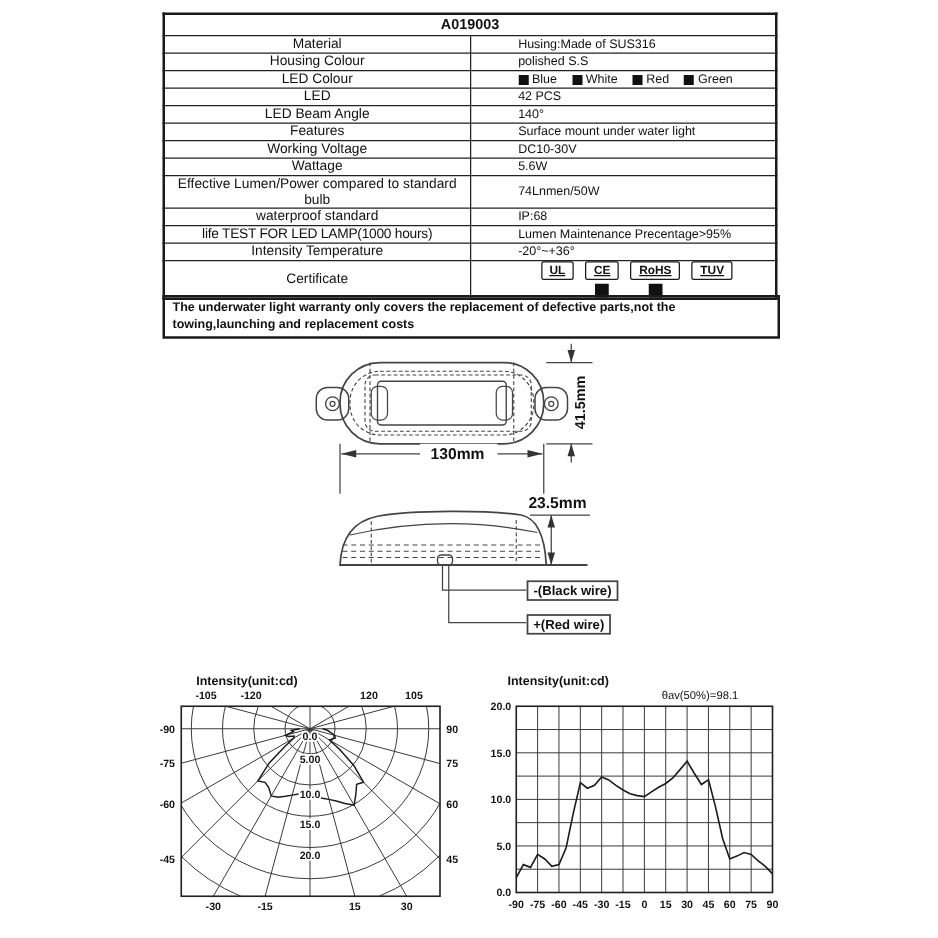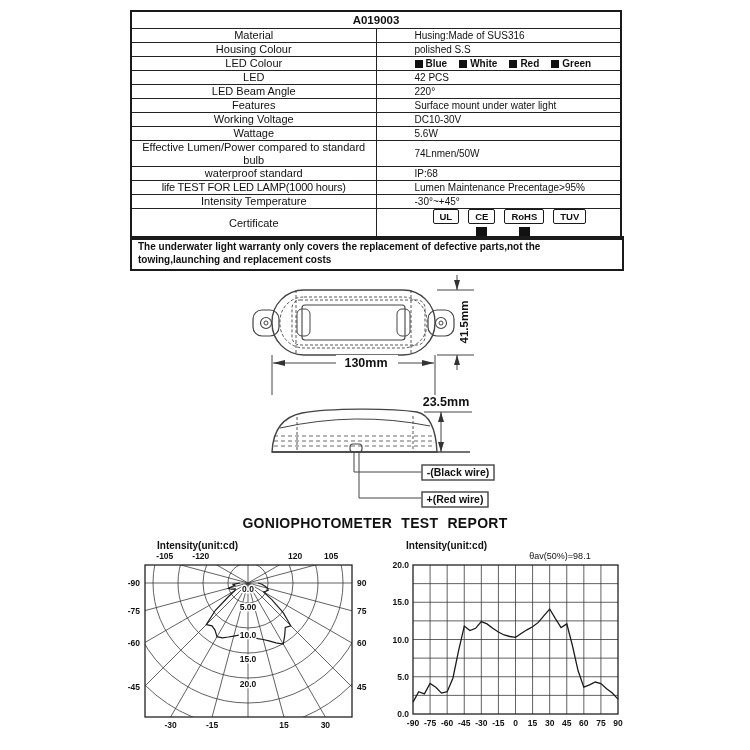--- a/index.html
+++ b/index.html
@@ -8,21 +8,21 @@
   
   #spec-table{position:absolute;left:130px;top:10px;width:492px;border-collapse:collapse;
               table-layout:fixed;border:2px solid #1a1a1a;}
   #spec-table td,#spec-table th{border:1px solid #222;padding:0;font-weight:normal;}
   #spec-table .model-cell{height:16px;text-align:center;font-weight:bold;font-size:11.5px;}
   #spec-table .lbl{width:150px;text-align:center;vertical-align:middle;font-size:11px;line-height:1.15;}
   #spec-table .val{text-align:left;vertical-align:middle;font-size:10px;padding-left:38px;margin-left:24px;}
   tr.r-std{height:14px;} tr.r-lumen{height:24px;} tr.r-cert{height:30px;}
   .nowrap-small{font-size:9px;letter-spacing:-0.2px;white-space:nowrap;margin-top:29px;}
   .led-colors{display:flex;align-items:center;gap:12px;}
-  .led-colors .opt{display:inline-flex;align-items:center;gap:3px;font-size:10px;font-weight:bold;}
+  .led-colors .opt{display:inline-flex;align-items:center;gap:3px;font-size:10px;}
   .sq{display:inline-block;width:8px;height:8px;background:#111;}
   .cert-wrap{display:flex;gap:9px;margin-left:18px;}
   .cert-item{display:flex;flex-direction:column;align-items:center;gap:3px;}
   .cert-box{display:inline-block;border:1.5px solid #1a1a1a;border-radius:2px;
             font-size:9.5px;font-weight:bold;padding:1px 6px;background:#fff;}
   .cert-mark{width:11px;height:11px;background:#111;visibility:hidden;}
   .cert-mark.on{visibility:visible;}
   
   #warranty{position:absolute;left:130px;top:236px;width:478px;border:2px solid #1a1a1a;
             font-size:10px;font-weight:bold;line-height:1.25;padding:3px 6px;}
@@ -81,21 +81,21 @@
               </span>
         </span>
       </td>
     </tr>
     <tr class="r-std">
           <td class="lbl">LED</td>
           <td class="val">42 PCS</td>
         </tr>
     <tr class="r-std">
           <td class="lbl">LED Beam Angle</td>
-          <td class="val">220°</td>
+          <td class="val">140°</td>
         </tr>
     <tr class="r-std">
           <td class="lbl">Features</td>
           <td class="val">Surface mount under water light</td>
         </tr>
     <tr class="r-std">
           <td class="lbl">Working Voltage</td>
           <td class="val">DC10-30V</td>
         </tr>
     <tr class="r-std">
@@ -109,25 +109,25 @@
     <tr class="r-std">
           <td class="lbl">waterproof standard</td>
           <td class="val">IP:68</td>
         </tr>
     <tr class="r-std">
           <td class="lbl nowrap-small">life TEST FOR LED LAMP(1000 hours)</td>
           <td class="val">Lumen Maintenance Precentage&gt;95%</td>
         </tr>
     <tr class="r-std">
           <td class="lbl">Intensity Temperature</td>
-          <td class="val">-30°~+45°</td>
+          <td class="val">-20°~+36°</td>
         </tr>
     <tr class="r-cert">
       <td class="lbl">Certificate</td>
-      <td class="val" style="padding-left:38px;">
+      <td class="val" style="padding-left:38px;text-decoration:underline;">
         <div class="cert-wrap">
           <div class="cert-item">
                 <span class="cert-box">UL</span>
                 <span class="cert-mark"></span>
               </div>
           <div class="cert-item">
                 <span class="cert-box">CE</span>
                 <span class="cert-mark on"></span>
               </div>
           <div class="cert-item">
@@ -197,21 +197,20 @@
     <polygon points="441,187 438,177 444,177" fill="#333"></polygon>
 
     <path class="ln" d="M354,187 V207 H421" stroke-width="1"></path>
     <path class="ln" d="M359,187 V233 H421" stroke-width="1"></path>
     <rect class="ln" x="422" y="200" width="72" height="15" stroke-width="1.4" fill="#fff"></rect>
     <text x="458" y="211" text-anchor="middle" font-size="10.5" font-weight="bold">-(Black wire)</text>
     <rect class="ln" x="422" y="227" width="66" height="15" stroke-width="1.4" fill="#fff"></rect>
     <text x="455" y="238" text-anchor="middle" font-size="10.5" font-weight="bold">+(Red wire)</text>
   </svg>
 
-  <div id="report-heading">GONIOPHOTOMETER TEST REPORT</div>
 
   <div id="gonio-title" class="chart-title">Intensity(unit:cd)</div>
   <div id="line-title" class="chart-title">Intensity(unit:cd)</div>
   <div id="line-annotation">θav(50%)=98.1</div>
 
   <svg id="gonio-svg" width="290" height="200" viewBox="0 0 290 200">
       <defs>
         <clipPath id="gclip">
           <rect x="50" y="27" width="207" height="152"></rect>
         </clipPath>

